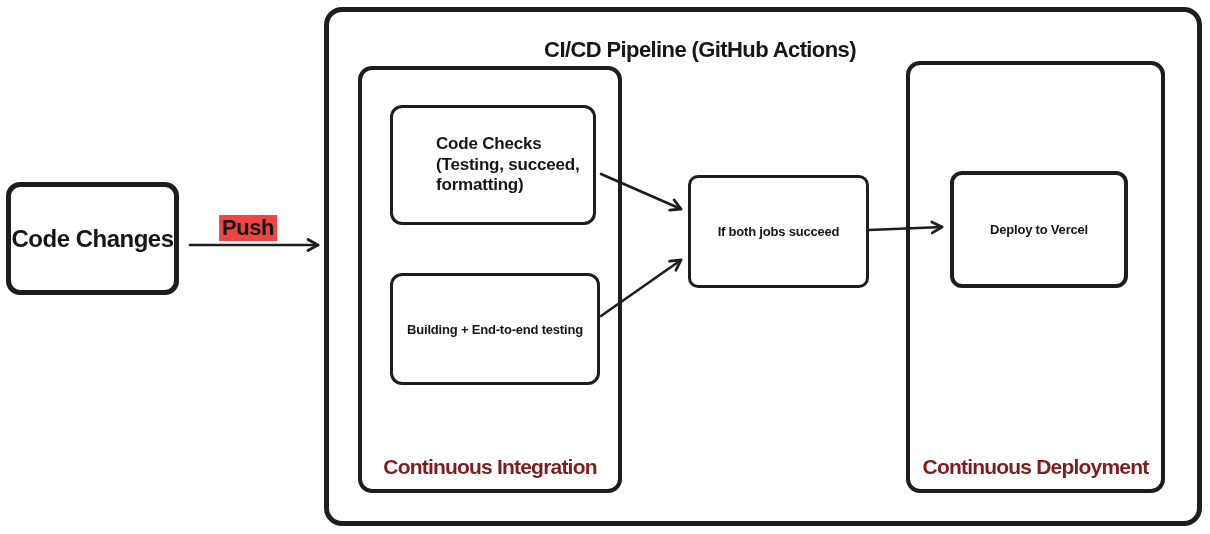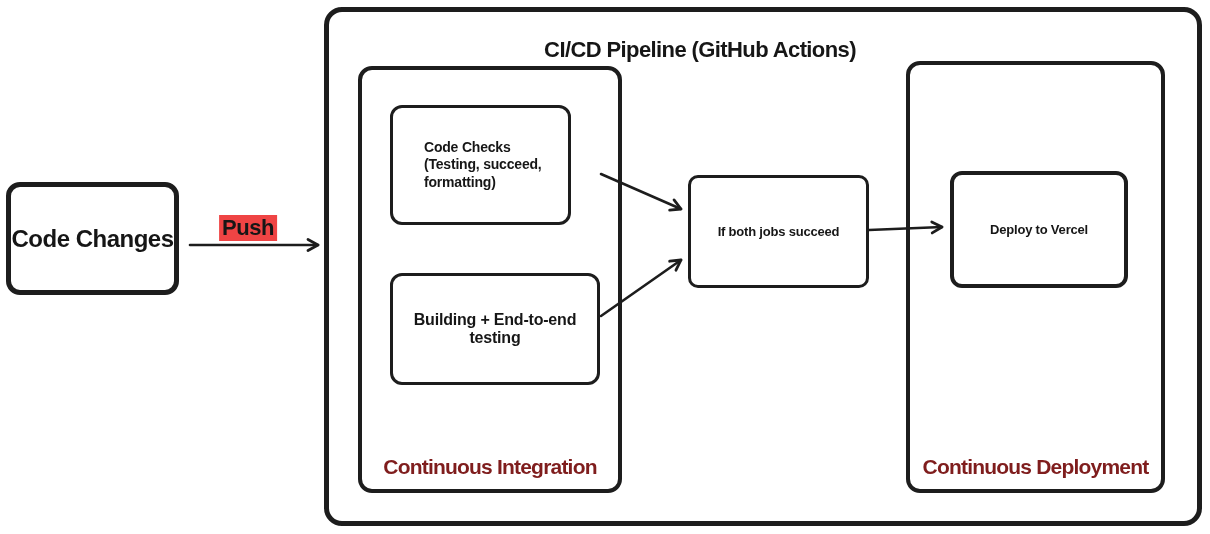--- a/index.html
+++ b/index.html
@@ -70,32 +70,32 @@
   .node-code-changes {
     left: 6px; top: 182px;
     width: 173px; height: 113px;
     border-width: 5px;
     border-radius: 14px;
     font-size: 24px;
     letter-spacing: -0.5px;
   }
   .node-code-checks {
     left: 390px; top: 105px;
-    width: 181px; height: 120px;
+    width: 206px; height: 120px;
     justify-content: flex-start;
     text-align: left;
-    padding-left: 31px;
-    font-size: 14px;
+    padding-left: 43px;
+    font-size: 17px;
     letter-spacing: -0.2px;
     line-height: 1.22;
   }
   .node-building {
     left: 390px; top: 273px;
     width: 210px; height: 112px;
-    font-size: 16px;
+    font-size: 13px;
     letter-spacing: -0.2px;
     padding: 0 2px;
   }
   .node-if-both {
     left: 688px; top: 175px;
     width: 181px; height: 113px;
     border-width: 3px;
     border-radius: 10px;
     font-size: 13px;
     letter-spacing: -0.2px;

